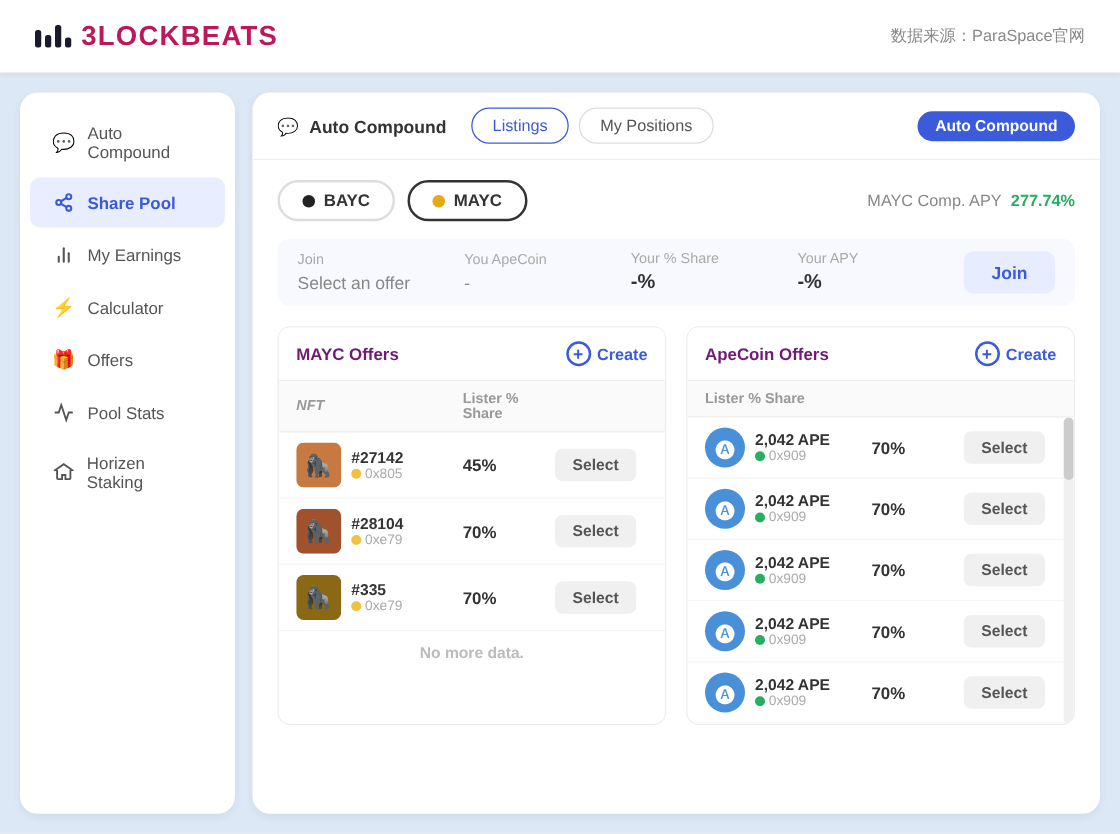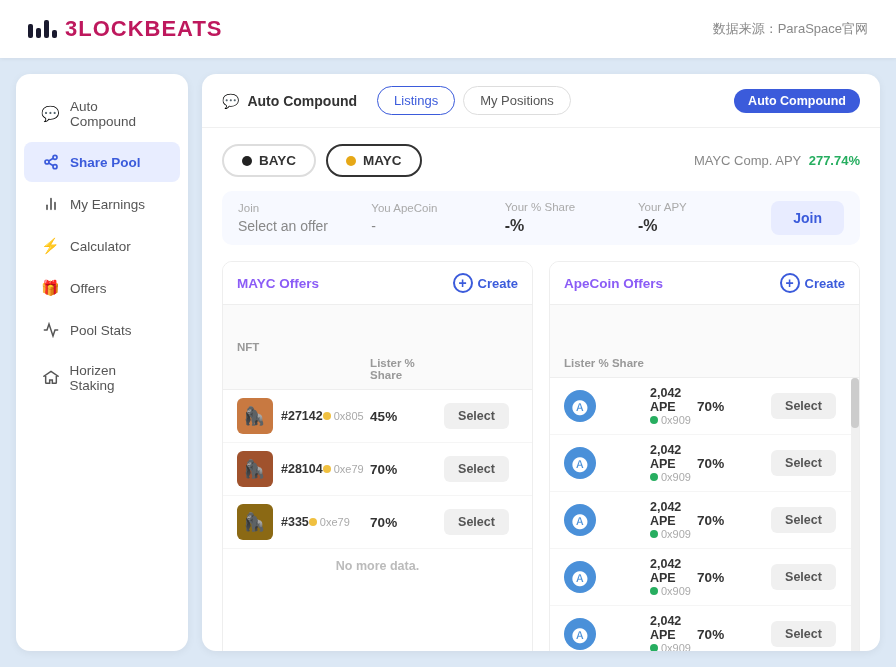--- a/index.html
+++ b/index.html
@@ -263,21 +263,21 @@
       display: flex;
       align-items: center;
       justify-content: space-between;
       padding: 11px 14px;
       background: #fff;
       border-bottom: 1px solid #eee;
     }
     .offers-panel-title {
       font-size: 13.5px;
       font-weight: 700;
-      color: #8b5cf6;
+      color: #701a75;
     }
     .create-btn {
       display: flex;
       align-items: center;
       gap: 5px;
       background: none;
       border: none;
       color: #3b5bdb;
       font-size: 13px;
       font-weight: 600;
@@ -299,22 +299,22 @@
     
     .offers-table {
       width: 100%;
     }
     .offers-table-header {
       display: flex;
       padding: 8px 14px;
       background: #fafafa;
       border-bottom: 1px solid #eee;
     }
-    .offers-table-header .col-nft { flex: 1.8; font-size: 11.5px; color: #999; font-weight: 600; }
-    .offers-table-header .col-share { flex: 1; font-size: 11.5px; color: #999; font-weight: 600; margin-top: 44px; }
+    .offers-table-header .col-nft { flex: 1.8; font-size: 11.5px; color: #999; font-weight: 600; font-style: italic; }
+    .offers-table-header .col-share { flex: 1; font-size: 11.5px; color: #999; font-weight: 600; }
     .offers-table-header .col-action { flex: 1; }
 
     .offer-row {
       display: flex;
       align-items: center;
       padding: 8px 14px;
       border-bottom: 1px solid #f5f5f5;
     }
     .offer-row:last-of-type { border-bottom: none; }
     .col-nft { flex: 1.8; display: flex; align-items: center; gap: 8px; }
@@ -329,21 +329,21 @@
       flex-shrink: 0;
     }
     .nft-thumb-inner {
       width: 100%;
       height: 100%;
       display: flex;
       align-items: center;
       justify-content: center;
       font-size: 18px;
     }
-    .nft-info { display: flex; }
+    .nft-info { display: flex; flex-direction: column; }
     .nft-id { font-size: 12.5px; font-weight: 700; color: #333; }
     .nft-addr { font-size: 11px; color: #aaa; display: flex; align-items: center; gap: 3px; }
     .addr-dot { width: 8px; height: 8px; border-radius: 50%; background: #f0c040; display: inline-block; }
     .select-btn {
       background: #f0f0f0;
       border: none;
       border-radius: 6px;
       padding: 6px 14px;
       font-size: 12.5px;
       font-weight: 600;
@@ -371,21 +371,21 @@
       height: 32px;
       border-radius: 50%;
       background: #4a90d9;
       display: flex;
       align-items: center;
       justify-content: center;
       font-size: 15px;
       color: #fff;
       flex-shrink: 0;
     }
-    .apecoin-info { display: flex; flex-direction: column; margin-left: 46px; }
+    .apecoin-info { display: flex; flex-direction: column; }
     .apecoin-amount { font-size: 12.5px; font-weight: 700; color: #333; }
     .apecoin-addr { font-size: 11px; color: #aaa; display: flex; align-items: center; gap: 3px; }
     .addr-dot-green { width: 8px; height: 8px; border-radius: 50%; background: #27ae60; display: inline-block; }
 
     
     .right-panel-wrapper {
       position: relative;
       max-height: 290px;
       overflow: hidden;
     }

